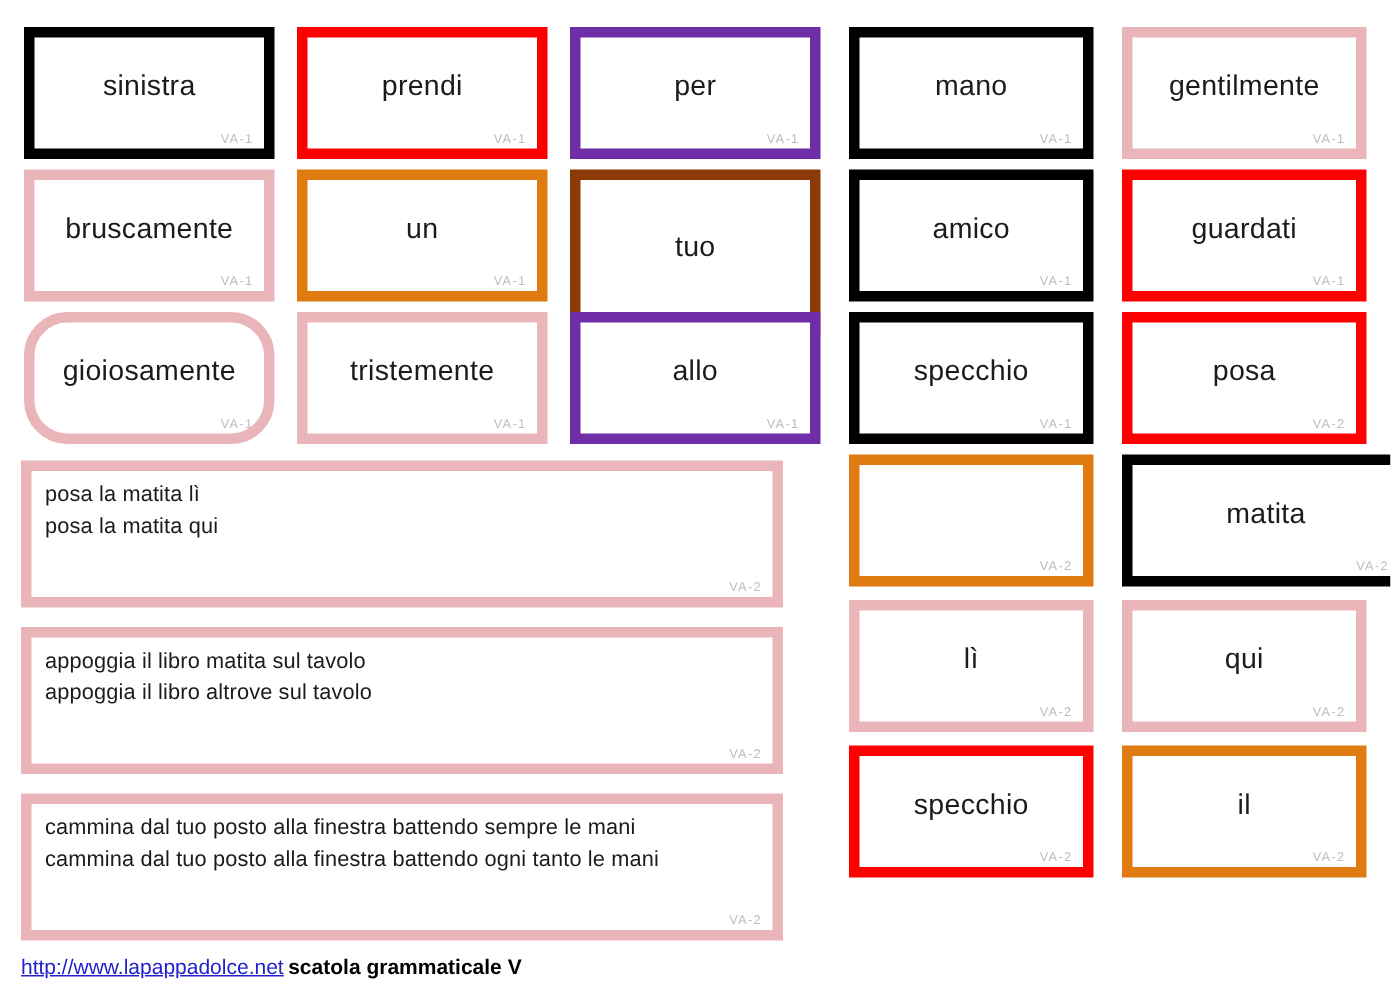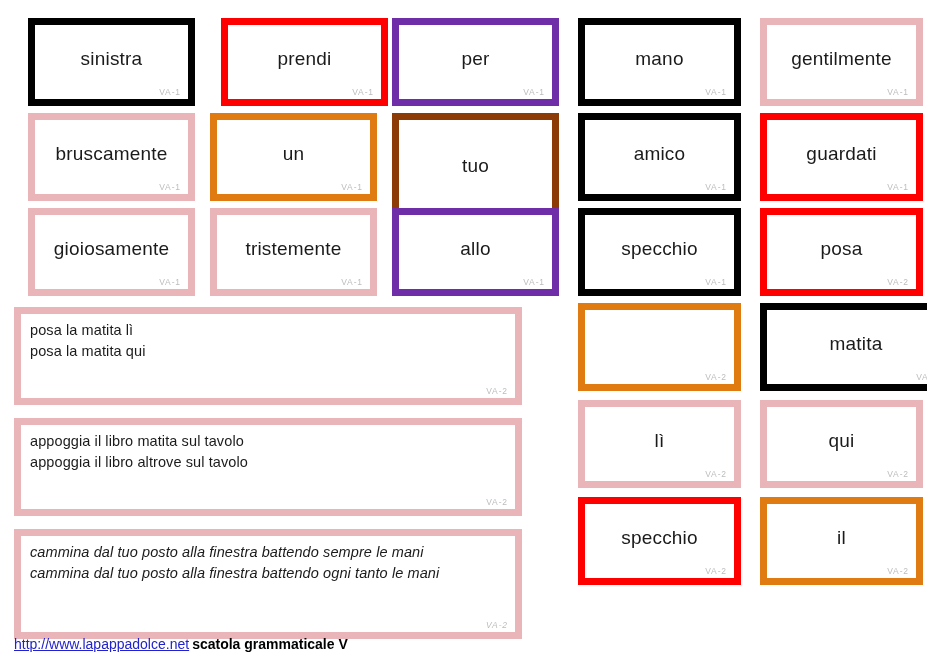--- a/index.html
+++ b/index.html
@@ -21,21 +21,20 @@
   }
 
   
   .card {
     position: absolute;
     box-sizing: border-box;
     background: #ffffff;
     border-style: solid;
     border-width: 7px;
     display: block;
-    margin-left: 12px;
   }
   .card .word {
     position: absolute;
     left: 0;
     right: 0;
     top: 50%;
     transform: translateY(-64%);
     text-align: center;
     font-size: 19px;
     color: #1b1b1b;
@@ -106,21 +105,21 @@
 </style>
 </head>
 <body>
 
 <div id="sheet">
   <div id="cards-layer">
       <div class="card" style="left: 16px; top: 18px; width: 167px; height: 88px; border-color: rgb(0, 0, 0); background: rgb(255, 255, 255);">
         <span class="word">sinistra</span>
         <span class="tag" style="color: rgb(189, 189, 189);">VA-1</span>
       </div>
-      <div class="card" style="left: 209px; top: 18px; width: 167px; height: 88px; border-color: rgb(254, 0, 0); background: rgb(255, 255, 255);">
+      <div class="card" style="left: 198px; top: 18px; width: 167px; height: 88px; border-color: rgb(254, 0, 0); background: rgb(255, 255, 255);">
         <span class="word">prendi</span>
         <span class="tag" style="color: rgb(189, 189, 189);">VA-1</span>
       </div>
       <div class="card" style="left: 380px; top: 18px; width: 167px; height: 88px; border-color: rgb(111, 45, 168); background: rgb(255, 255, 255);">
         <span class="word">per</span>
         <span class="tag" style="color: rgb(189, 189, 189);">VA-1</span>
       </div>
       <div class="card" style="left: 566px; top: 18px; width: 163px; height: 88px; border-color: rgb(0, 0, 0); background: rgb(255, 255, 255);">
         <span class="word">mano</span>
         <span class="tag" style="color: rgb(189, 189, 189);">VA-1</span>
@@ -142,21 +141,21 @@
         <span class="tag" style="color: rgb(189, 189, 189);">VA-1</span>
       </div>
       <div class="card" style="left: 566px; top: 113px; width: 163px; height: 88px; border-color: rgb(0, 0, 0); background: rgb(255, 255, 255); padding-left: 31px;">
         <span class="word">amico</span>
         <span class="tag" style="color: rgb(189, 189, 189);">VA-1</span>
       </div>
       <div class="card" style="left: 748px; top: 113px; width: 163px; height: 88px; border-color: rgb(254, 0, 0); background: rgb(255, 255, 255);">
         <span class="word">guardati</span>
         <span class="tag" style="color: rgb(189, 189, 189);">VA-1</span>
       </div>
-      <div class="card" style="left: 16px; top: 208px; width: 167px; height: 88px; border-color: rgb(233, 181, 185); background: rgb(255, 255, 255);">
+      <div class="card" style="left: 16px; top: 208px; width: 167px; height: 88px; border-color: rgb(233, 181, 185); background: rgb(255, 255, 255); border-radius: 29px;">
         <span class="word">gioiosamente</span>
         <span class="tag" style="color: rgb(189, 189, 189);">VA-1</span>
       </div>
       <div class="card" style="left: 198px; top: 208px; width: 167px; height: 88px; border-color: rgb(233, 181, 185); background: rgb(255, 255, 255);">
         <span class="word">tristemente</span>
         <span class="tag" style="color: rgb(189, 189, 189);">VA-1</span>
       </div>
       <div class="card" style="left: 380px; top: 208px; width: 167px; height: 88px; border-color: rgb(111, 45, 168); background: rgb(255, 255, 255);">
         <span class="word">allo</span>
         <span class="tag" style="color: rgb(189, 189, 189);">VA-1</span>
@@ -201,21 +200,21 @@
         </div>
         <span class="tag" style="color: rgb(189, 189, 189);">VA-2</span>
       </div>
       <div class="strip" style="left: 14px; top: 418px; width: 508px; height: 98px; border-color: rgb(233, 181, 185); background: rgb(255, 255, 255);">
         <div class="lines">
           <span class="ln">appoggia il libro matita sul tavolo</span>
           <span class="ln">appoggia il libro altrove sul tavolo</span>
         </div>
         <span class="tag" style="color: rgb(189, 189, 189);">VA-2</span>
       </div>
-      <div class="strip justify" style="left: 14px; top: 529px; width: 508px; height: 110px; border-color: rgb(233, 181, 185); background: rgb(255, 255, 255); font-style: italic;">
+      <div class="strip justify" style="left: 14px; top: 529px; width: 508px; height: 98px; border-color: rgb(233, 181, 185); background: rgb(255, 255, 255);">
         <div class="lines">
           <span class="ln">cammina dal tuo posto alla finestra battendo sempre le mani</span>
           <span class="ln">cammina dal tuo posto alla finestra battendo ogni tanto le mani</span>
         </div>
         <span class="tag" style="color: rgb(189, 189, 189);">VA-2</span>
       </div>
     </div>
 
   <div id="footer">
     <span class="url">http://www.lapappadolce.net</span><span class="caption">scatola grammaticale V</span>

